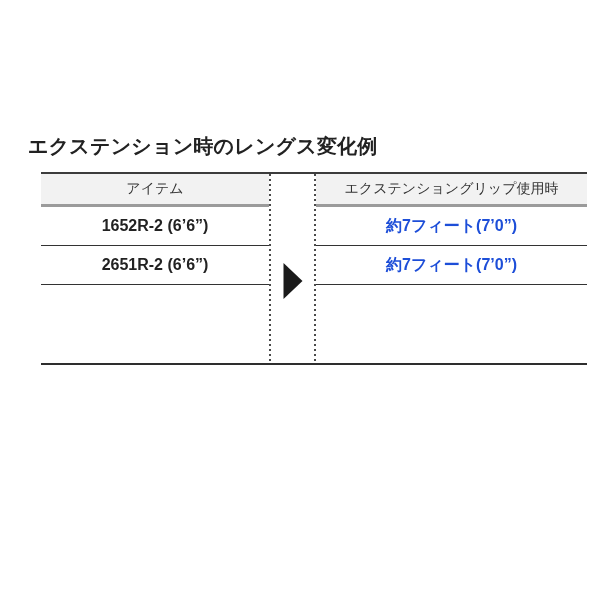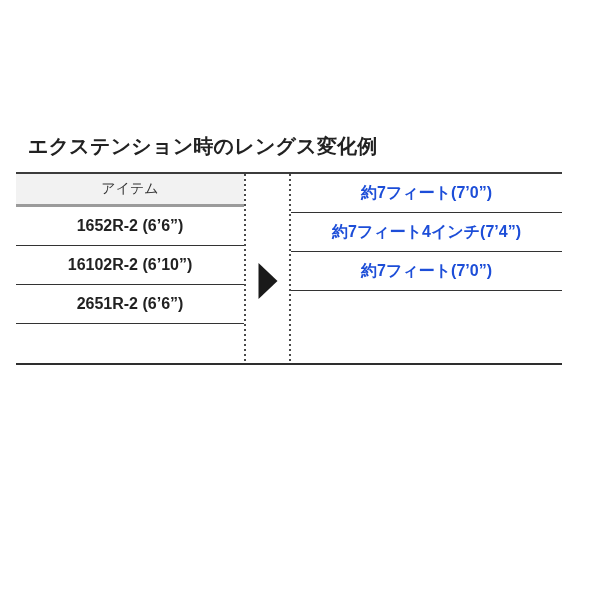--- a/index.html
+++ b/index.html
@@ -28,21 +28,21 @@
     margin: 0;
     font-size: 20px;
     line-height: 24px;
     font-weight: bold;
     color: #222222;
     letter-spacing: 0.2px;
     white-space: nowrap;
   }
   .table {
     position: absolute;
-    left: 16px;
+    left: 41px;
     top: 172px;
     width: 546px;
     height: 193px;
     box-sizing: border-box;
     border-top: 2px solid #3c3c3c;
     border-bottom: 2px solid #2e2e2e;
     display: flex;
     background: #ffffff;
   }
   .col {
@@ -112,28 +112,27 @@
 
 <div class="page">
 
   <h1 class="title">エクステンション時のレングス変化例</h1>
 
   <div class="table">
 
     <div class="col col-left">
       <div class="th">アイテム</div>
       <div class="td item">1652R-2 (6’6”)</div>
-      <div class="td item">16102R-2 (6’10”)</div>
       <div class="td item">2651R-2 (6’6”)</div>
     </div>
 
     <div class="gutter">
       <div class="arrow-right"></div>
     </div>
 
     <div class="col col-right">
+      <div class="th">エクステンショングリップ使用時</div>
       <div class="td ext">約7フィート(7’0”)</div>
-      <div class="td ext">約7フィート4インチ(7’4”)</div>
       <div class="td ext">約7フィート(7’0”)</div>
     </div>
 
   </div>
 </div>
 
 </body></html>

